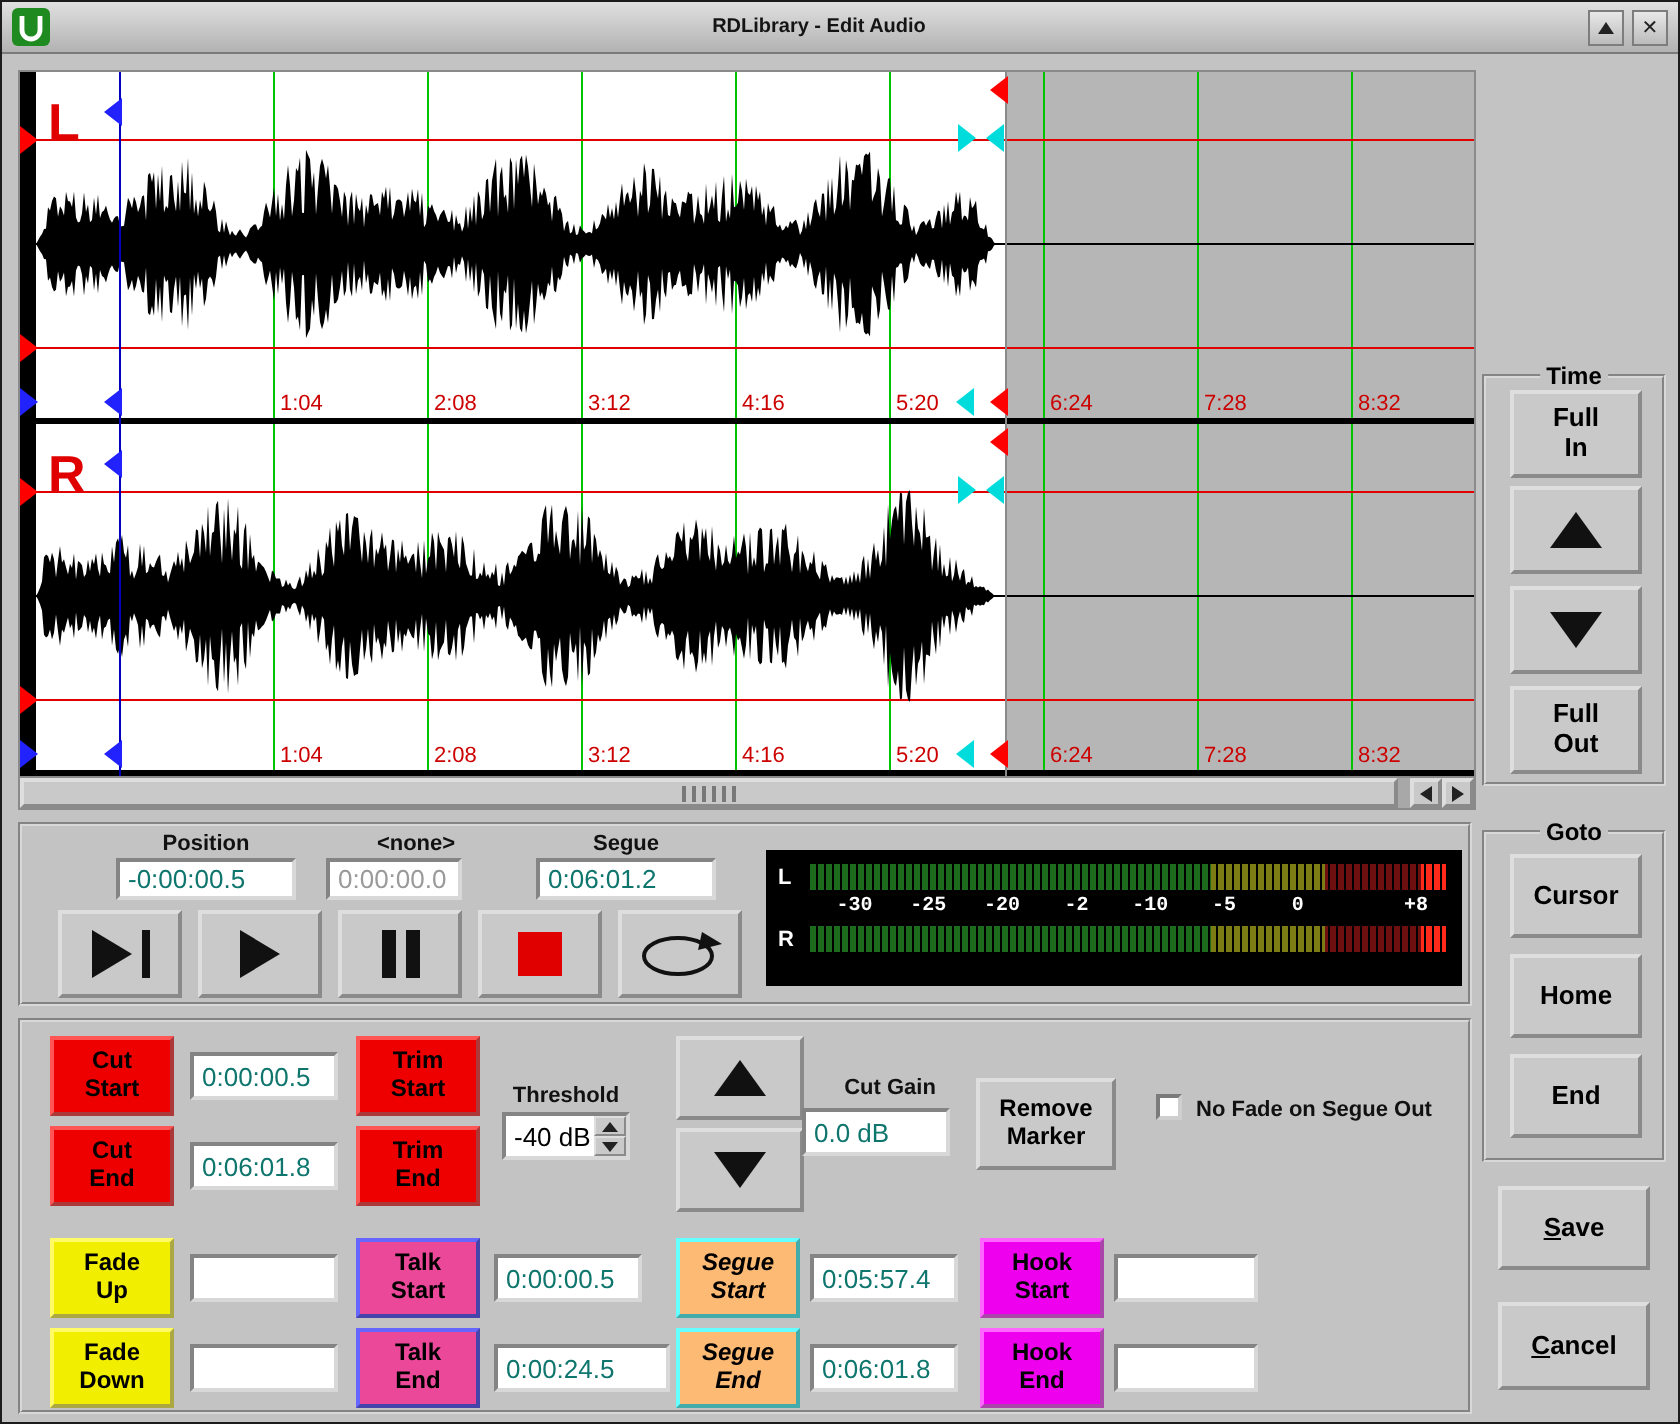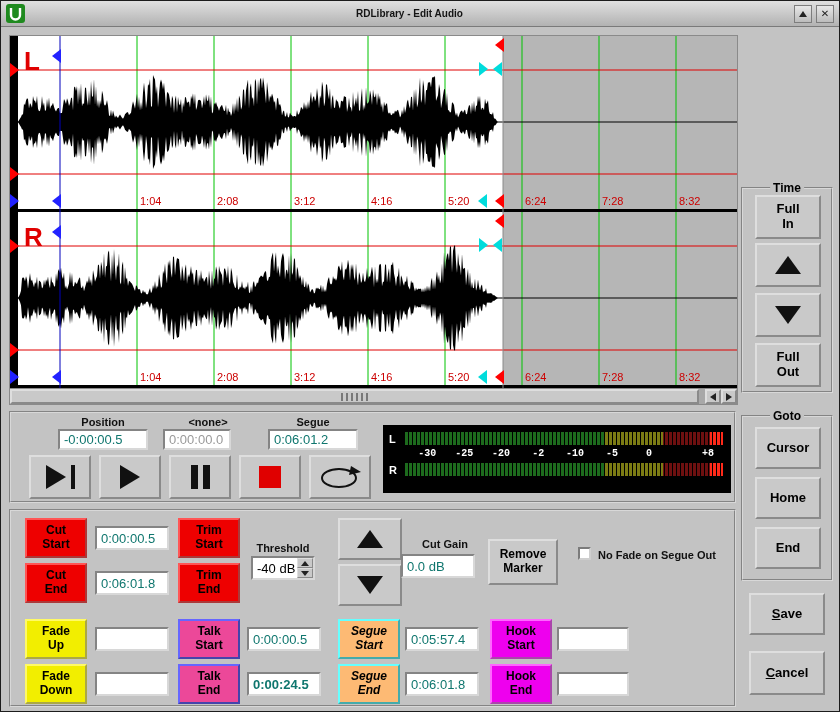--- a/index.html
+++ b/index.html
@@ -364,21 +364,21 @@
     <div class="val" style="left:394px; top:116px; width:74px; height:24px;">0:05:57.4</div>
     <div class="btn magenta" style="left:479px; top:108px; width:62px; height:40px;">Hook
 Start</div>
     <div class="val" style="left:546px; top:116px; width:72px; height:24px;"></div>
 
     <div class="btn yellow" style="left:14px; top:153px; width:62px; height:40px;">Fade
 Down</div>
     <div class="val" style="left:84px; top:161px; width:74px; height:24px;"></div>
     <div class="btn blue" style="left:167px; top:153px; width:62px; height:40px;">Talk
 End</div>
-    <div class="val" style="left:236px; top:161px; width:74px; height:24px;font-weight:bold;">0:00:24.5</div>
+    <div class="val" style="left:236px; top:161px; width:88px; height:24px;">0:00:24.5</div>
     <div class="btn cyan" style="left:327px; top:153px; width:62px; height:40px;">Segue
 End</div>
     <div class="val" style="left:394px; top:161px; width:74px; height:24px;">0:06:01.8</div>
     <div class="btn magenta" style="left:479px; top:153px; width:62px; height:40px;">Hook
 End</div>
     <div class="val" style="left:546px; top:161px; width:72px; height:24px;"></div>
   </div>
 
 </div>
 

